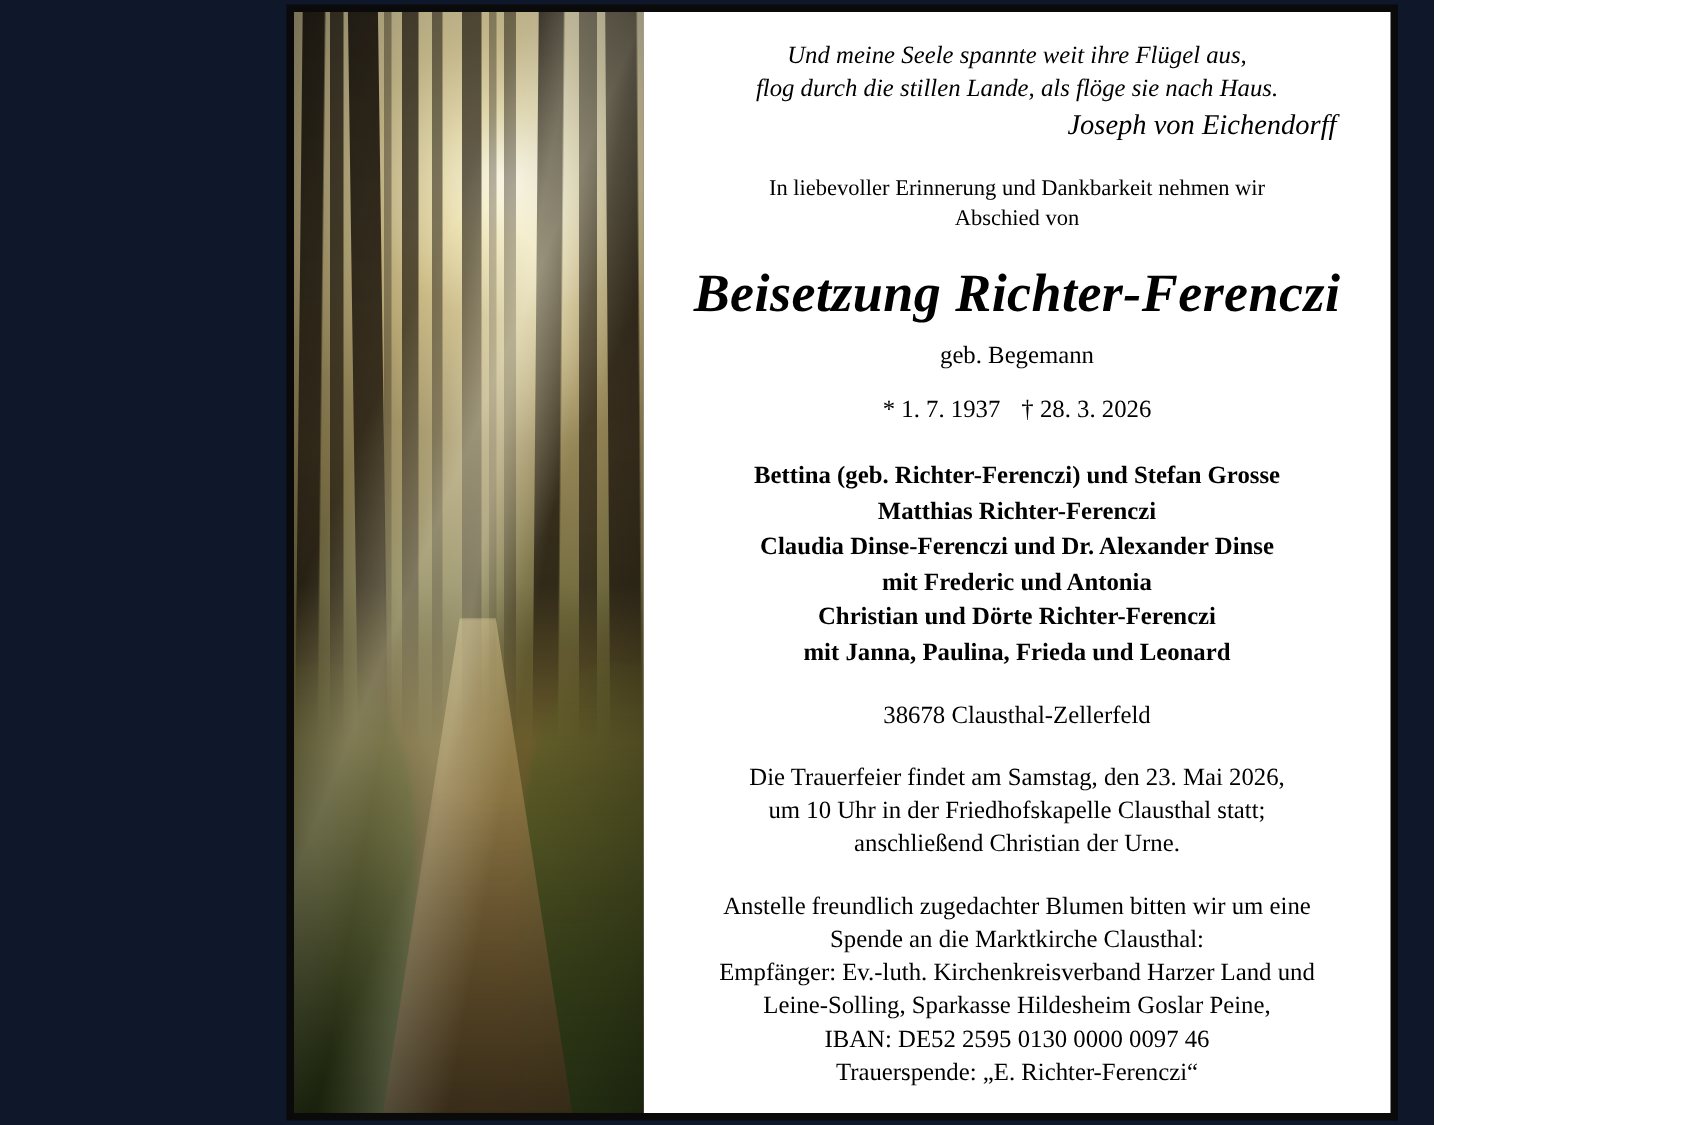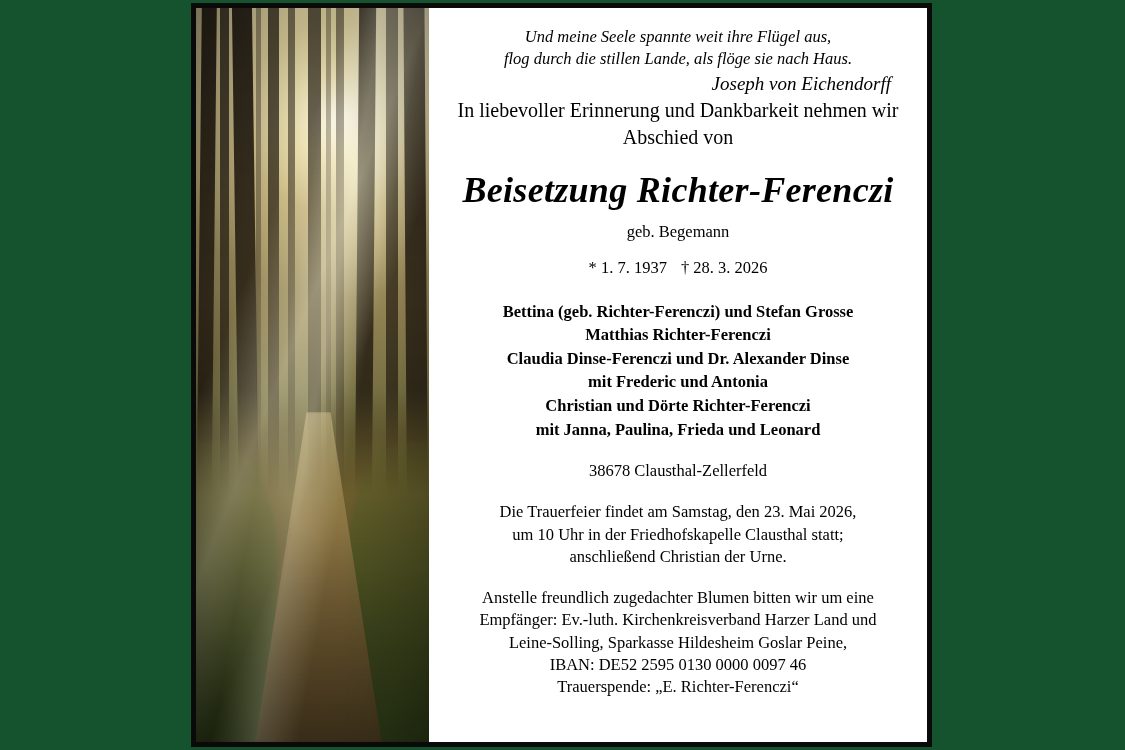--- a/index.html
+++ b/index.html
@@ -9,23 +9,23 @@
   }
   body {
     width: 1125px;
     height: 750px;
     font-family: "Liberation Serif", serif;
     color: #000;
     overflow: hidden;
   }
   .page {
     position: relative;
-    width: 1125px;
+    width: 956px;
     height: 750px;
-    background: #14532d;
+    background: #0f172a;
   }
   
   .notice {
     position: absolute;
     left: 191px;
     top: 3px;
     width: 741px;
     height: 744px;
     background: #0a0a0a;
     padding: 5px;
@@ -155,22 +155,23 @@
     font-style: italic;
     font-size: 19px;
     line-height: 1.3;
     width: 100%;
     text-align: right;
     padding-right: 14px;
     box-sizing: border-box;
     margin-top: 2px;
   }
   .intro {
-    font-size: 20px;
+    font-size: 15px;
     line-height: 1.35;
+    margin-top: 19px;
   }
   .name {
     font-size: 36px;
     font-weight: bold;
     font-style: italic;
     letter-spacing: 0.3px;
     margin-top: 18px;
     white-space: nowrap;
   }
   .maiden {
@@ -257,20 +258,21 @@
         </div>
 
         <div class="block">
           <div>Die Trauerfeier findet am Samstag, den 23. Mai 2026,</div>
           <div>um 10 Uhr in der Friedhofskapelle Clausthal statt;</div>
           <div>anschließend Christian der Urne.</div>
         </div>
 
         <div class="block">
           <div>Anstelle freundlich zugedachter Blumen bitten wir um eine</div>
+          <div>Spende an die Marktkirche Clausthal:</div>
           <div>Empfänger: Ev.-luth. Kirchenkreisverband Harzer Land und</div>
           <div>Leine-Solling, Sparkasse Hildesheim Goslar Peine,</div>
           <div>IBAN: DE52 2595 0130 0000 0097 46</div>
           <div>Trauerspende: „E. Richter-Ferenczi“</div>
         </div>
 
       </div>
     </div>
   </div>
 </div>

